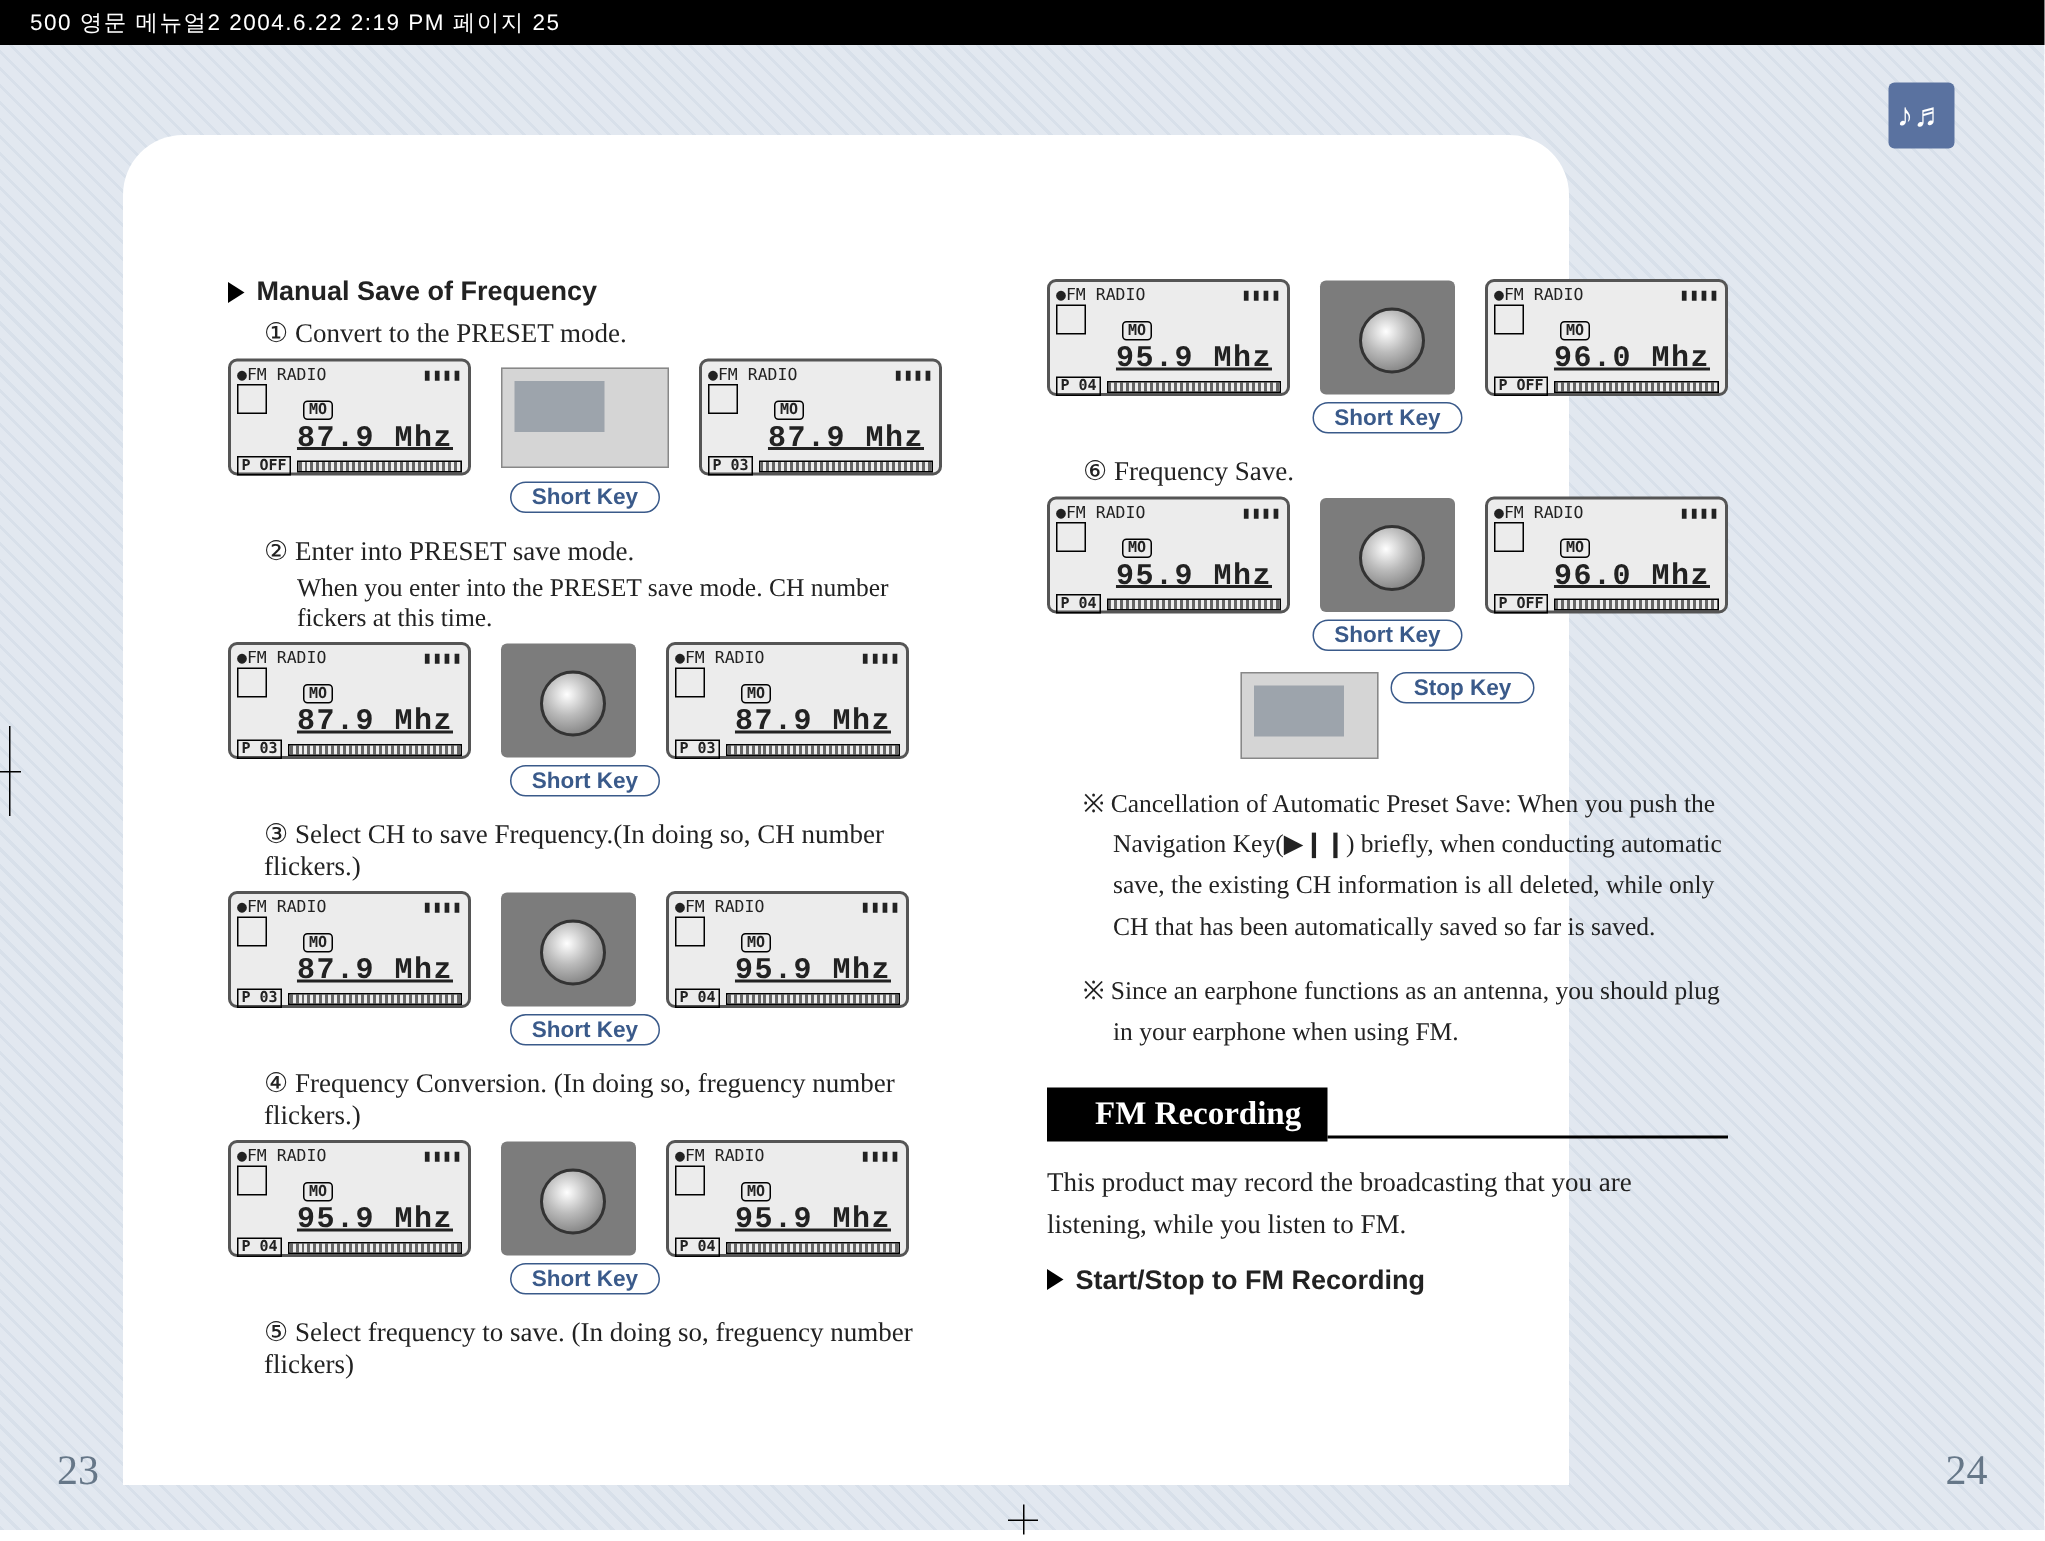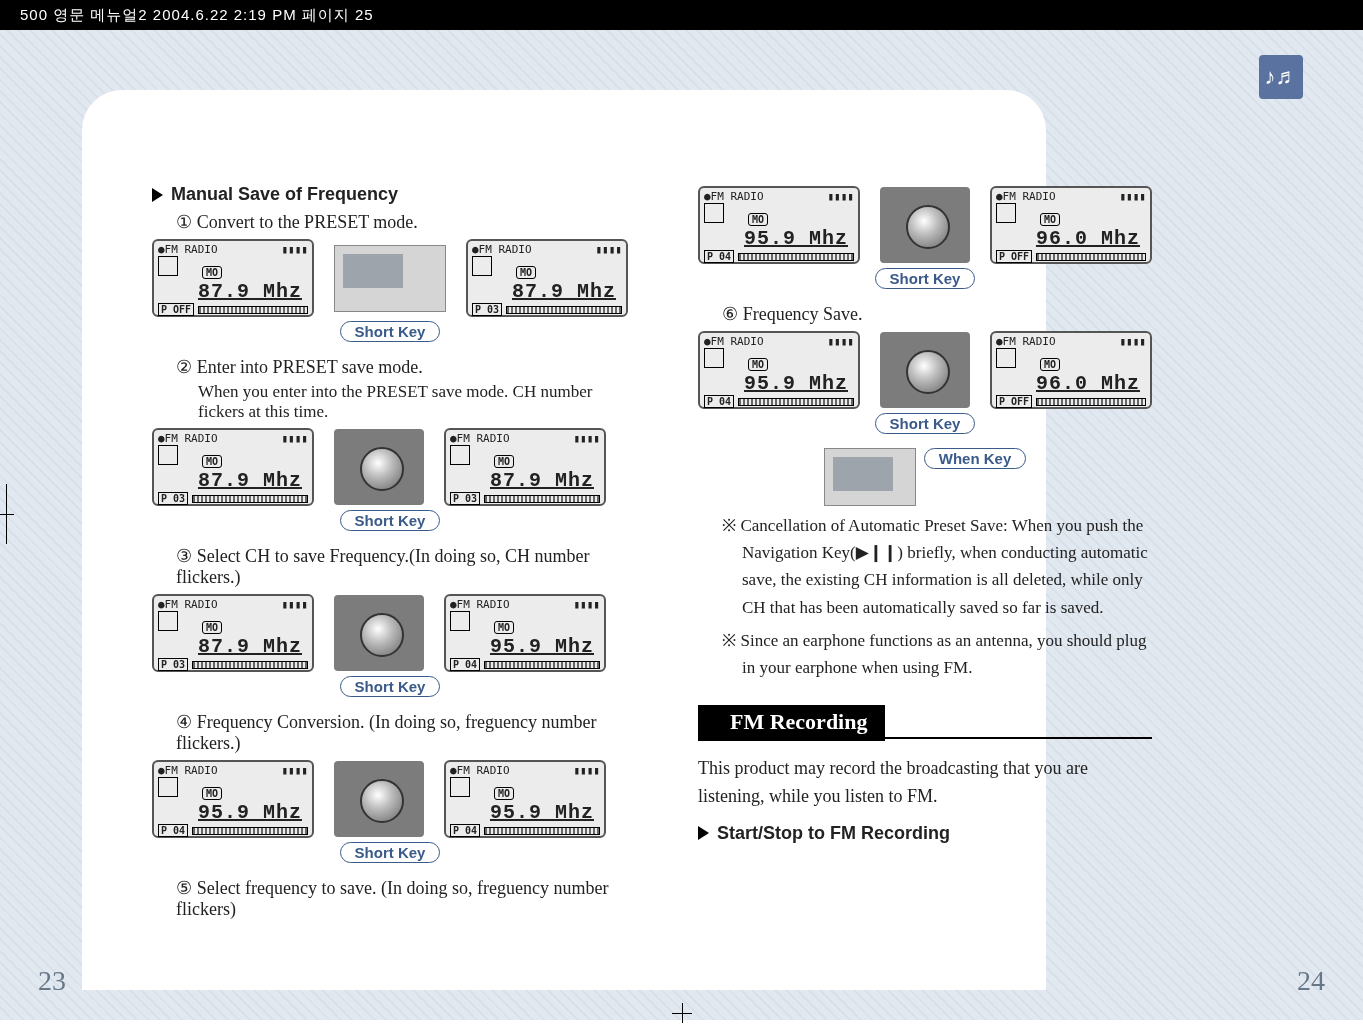--- a/index.html
+++ b/index.html
@@ -158,21 +158,21 @@
   .short-key-pill {
     display:inline-block;
     font-family: sans-serif; font-weight:bold; font-size:15px;
     color:#3a5a8a; border:1.5px solid #3a5a8a; border-radius:12px;
     padding: 1px 14px;
   }
   .long-key-row {
     display:flex; justify-content:center; align-items:flex-start; gap:8px; margin:6px 0;
   }
   .note-item {
-    font-size: 17px; line-height:1.6; margin: 6px 0 6px 24px; text-indent:-20px; padding-left:20px;
+    font-size: 17px; line-height:1.6; margin: 16px 0 6px 24px; text-indent:-20px; padding-left:20px;
   }
   .star { font-family: sans-serif; }
   .section-bar {
     display:flex; margin: 24px 0 14px;
   }
   .section-sq { width:22px; background:#000; }
   .section-title {
     background:#000; color:#fff; font-family:serif; font-weight:bold;
     font-size:22px; padding: 4px 18px 6px 10px;
   }
@@ -410,21 +410,21 @@
               <span class="preset-box">P OFF</span>
               <span class="bar"></span>
             </div>
         </div>
       </div>
       <div class="short-key-label"><span class="short-key-pill">Short Key</span></div>
 
 
       <div class="long-key-row">
         <div class="device" style="width:90px; height:56px;"></div>
-        <span class="short-key-pill" style="color:#3a5a8a;">When Key</span>
+        <span class="short-key-pill" style="color:#3a5a8a;">Stop Key</span>
       </div>
 
       <div class="note-item">
         <span class="star">※</span>
         <span>Cancellation of Automatic Preset Save: When you push the Navigation Key(▶❙❙) briefly, when conducting automatic save, the existing CH information is all deleted, while only CH that has been automatically saved so far is saved.</span>
       </div>
       <div class="note-item">
         <span class="star">※</span>
         <span>Since an earphone functions as an antenna, you should plug in your earphone when using FM.</span>
       </div>

